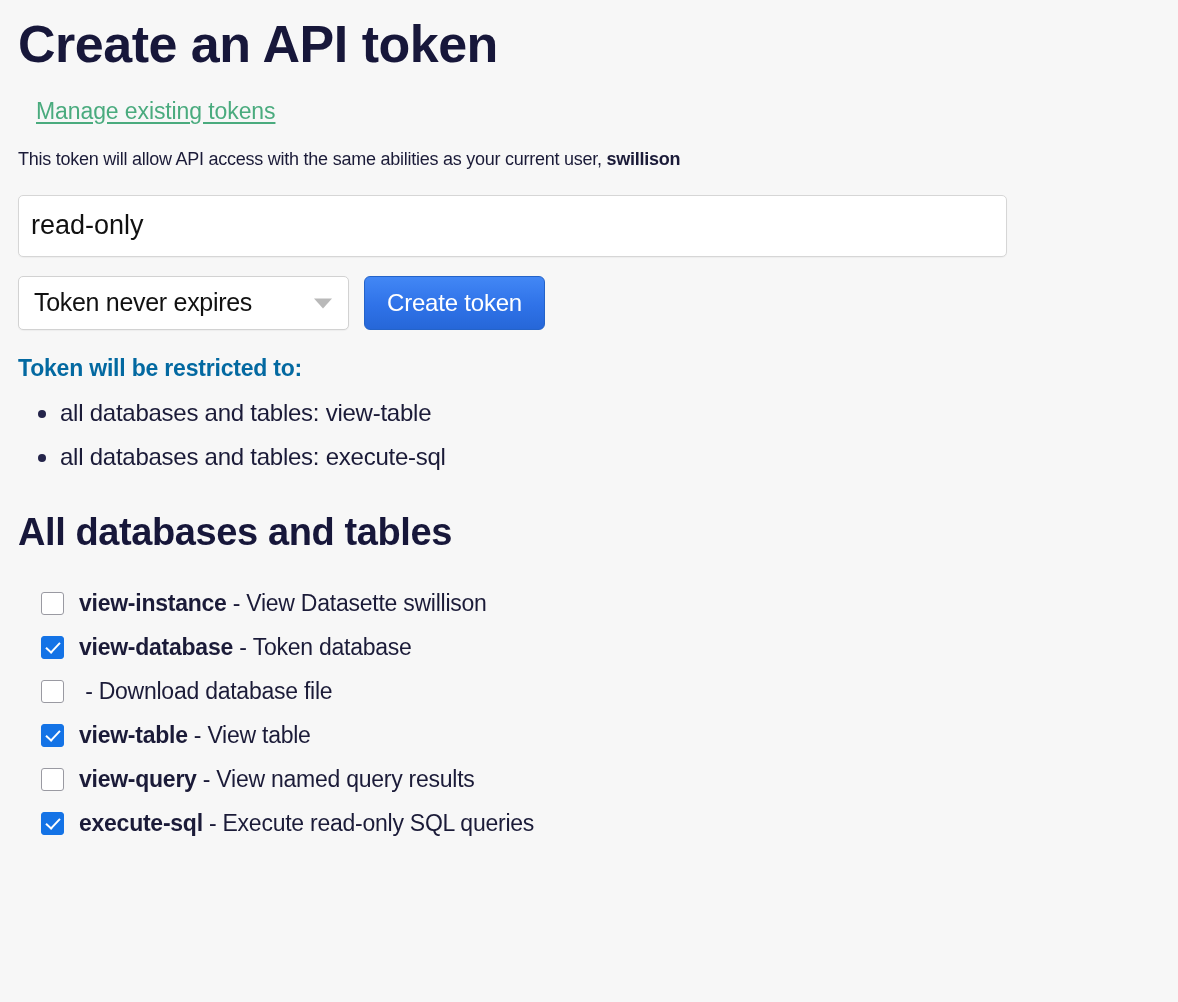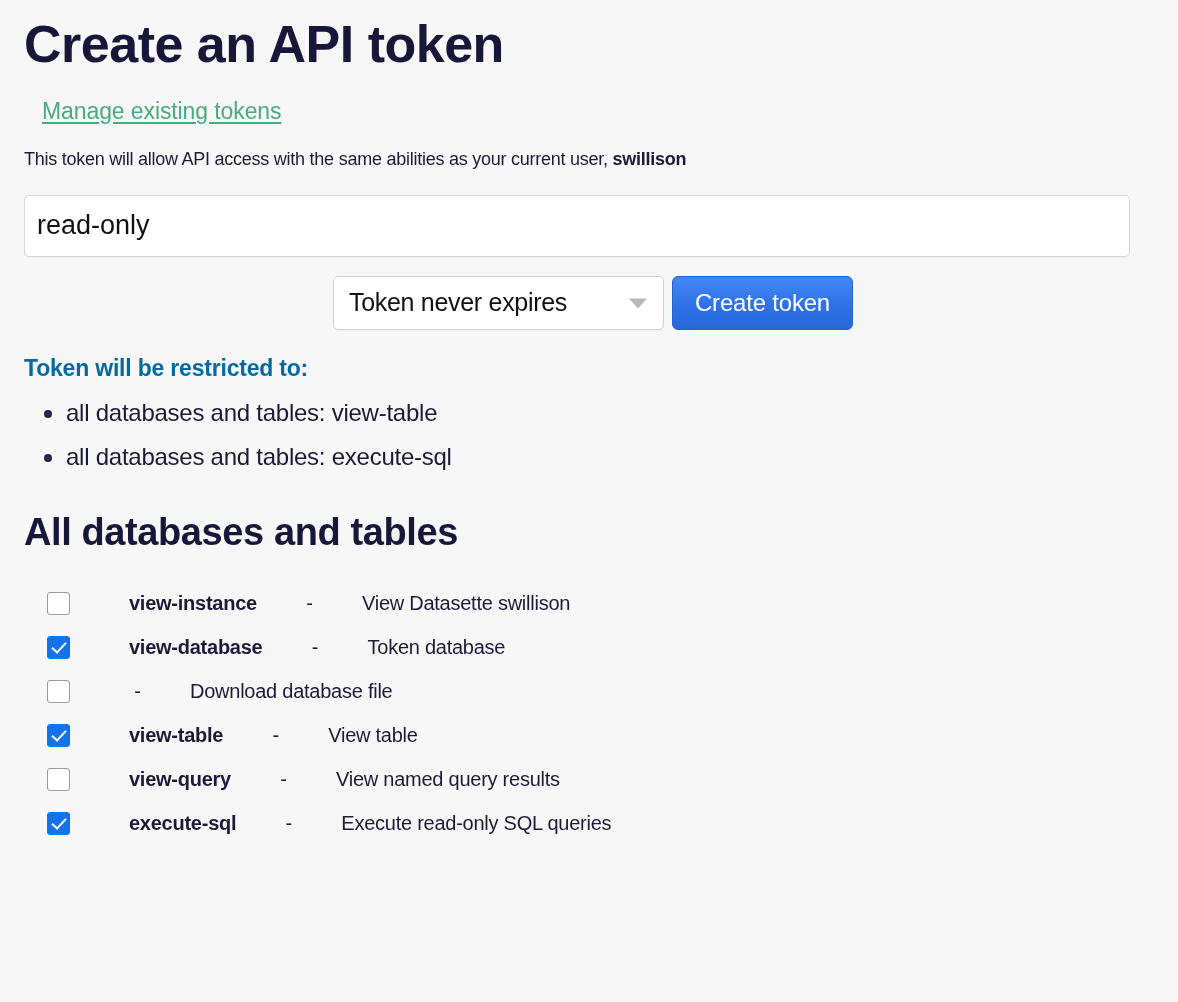--- a/index.html
+++ b/index.html
@@ -10,21 +10,21 @@
     width: 1178px;
     height: 1002px;
     background: #f7f7f7;
     font-family: "Liberation Sans", sans-serif;
     color: #1b1b38;
     -webkit-font-smoothing: antialiased;
     overflow: hidden;
   }
 
   .page {
-    padding: 16px 16px 0 22px;
+    padding: 16px 16px 0 16px;
     box-sizing: border-box;
     width: 1178px;
   }
 
   h1.page-title {
     font-size: 52px;
     line-height: 1.08;
     font-weight: bold;
     letter-spacing: -0.5px;
     margin: 0 0 0 2px;
@@ -51,39 +51,38 @@
     letter-spacing: -0.25px;
   }
   p.intro b {
     font-weight: bold;
   }
 
   .token-input {
     display: block;
     box-sizing: border-box;
     margin: 24px 0 0 2px;
-    width: 1106px;
+    width: 989px;
     height: 62px;
     padding: 6px 12px;
     font-size: 27px;
     font-family: "Liberation Sans", sans-serif;
     color: #111;
     background: #ffffff;
     border: 1px solid #d6d6d6;
     border-radius: 5px;
     box-shadow: 0 1px 1px rgba(0,0,0,0.04);
     outline: none;
   }
 
   .controls-row {
     display: flex;
     align-items: flex-start;
-    gap: 8px;
+    gap: 15px;
     margin: 19px 0 0 2px;
-    justify-content: center;
   }
 
   .select-wrap {
     position: relative;
     display: inline-block;
   }
   select.expiry-select {
     appearance: none;
     -webkit-appearance: none;
     box-sizing: border-box;
@@ -170,23 +169,22 @@
   ul.permissions {
     margin: 28px 0 0 0;
     padding: 0;
     list-style: none;
   }
   ul.permissions li.perm-row {
     display: flex;
     align-items: center;
     margin-left: 25px;
     height: 44px;
-    font-size: 20px;
+    font-size: 23px;
     letter-spacing: -0.25px;
-    gap: 44px;
   }
 
   .cbox {
     position: relative;
     flex: 0 0 auto;
     width: 23px;
     height: 23px;
     margin-right: 15px;
     box-sizing: border-box;
     border-radius: 3px;

